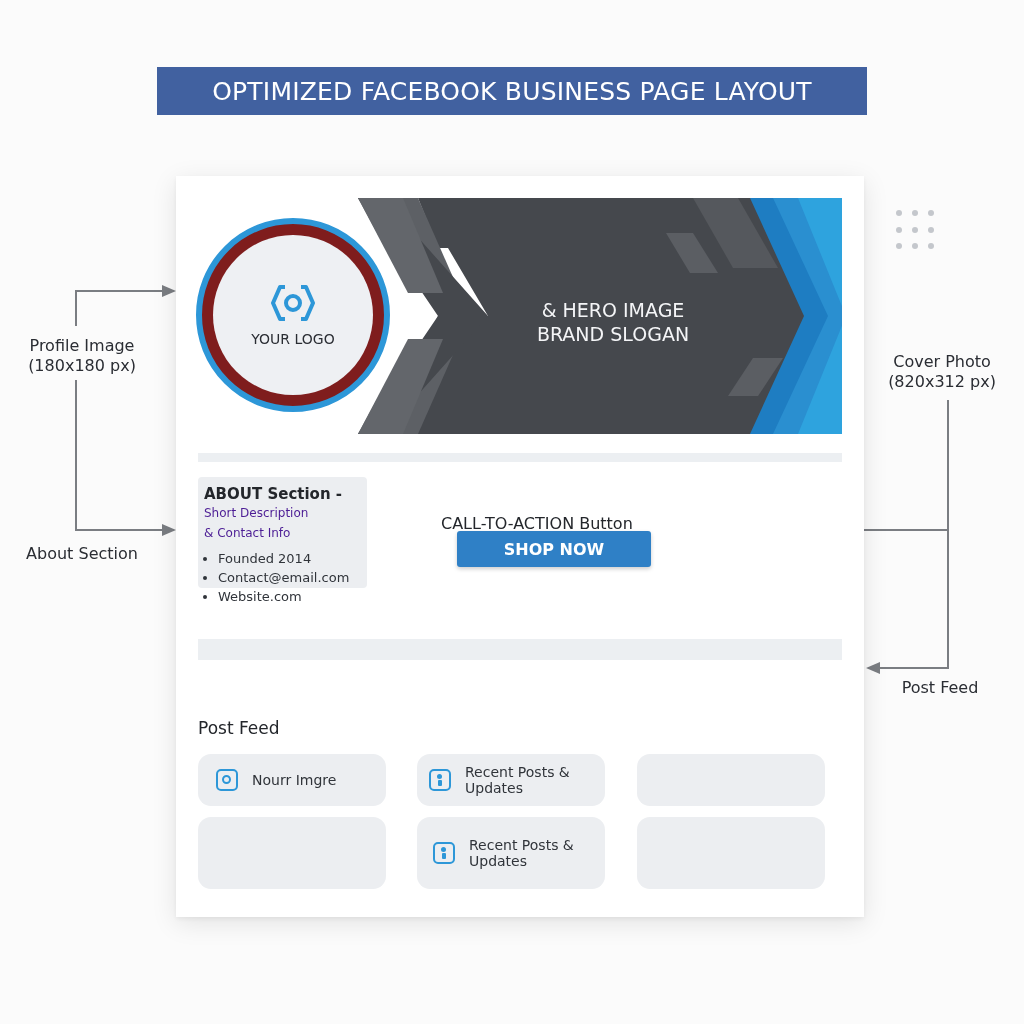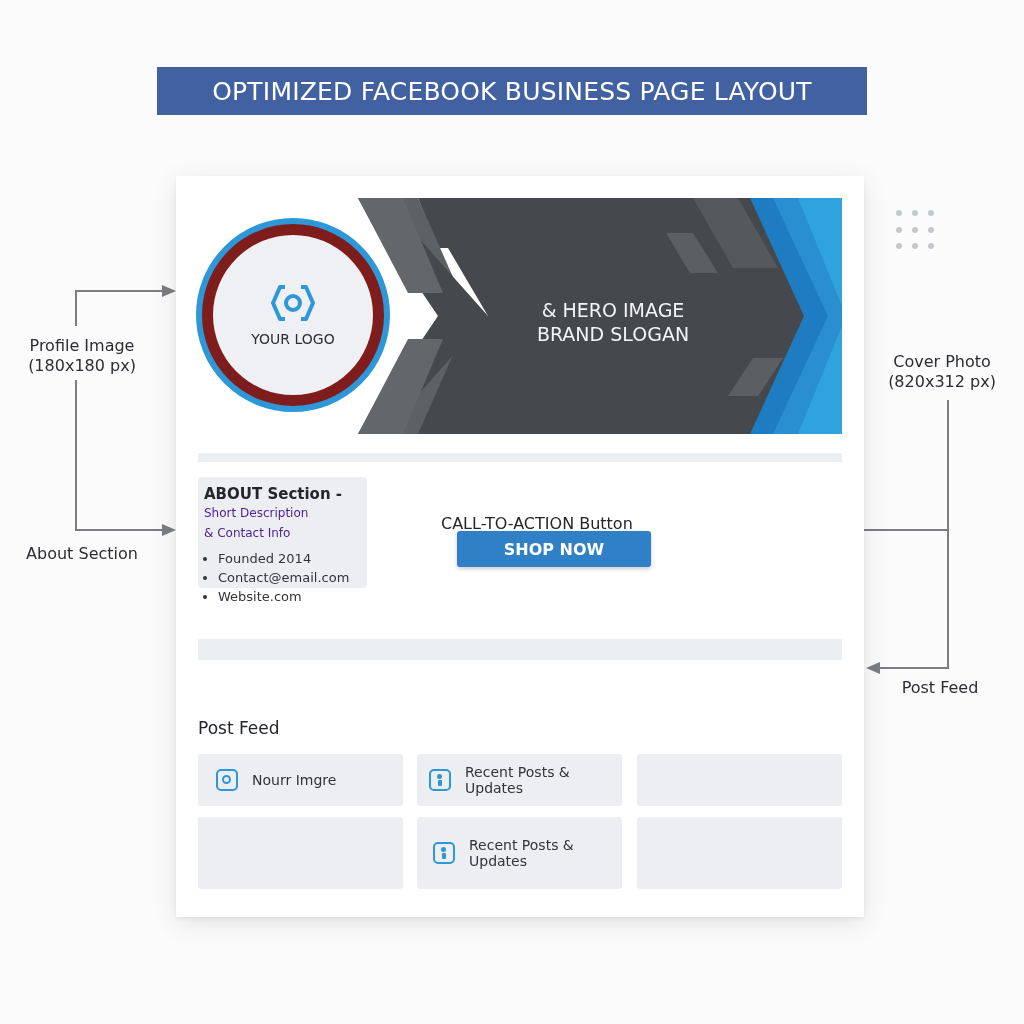--- a/index.html
+++ b/index.html
@@ -13,21 +13,21 @@
   .profile-inner{width:160px;height:160px;border-radius:50%;background:#eef0f3;display:flex;flex-direction:column;align-items:center;justify-content:center;}
   .logo-text{font-size:14px;color:#2a2d33;margin-top:8px;}
   .sep{position:absolute;left:22px;width:644px;background:#eceff2;}
   .about{position:absolute;left:22px;top:301px;width:169px;height:111px;background:#eceef1;border-radius:4px;padding:8px 6px;box-sizing:border-box;}
   .about-title{font-size:15px;font-weight:bold;color:#23262b;}
   .about-sub{font-size:12px;color:#4c1d95;line-height:20px;}
   .about ul{margin:6px 0 0 0;padding:0 0 0 14px;font-size:13px;line-height:19px;color:#30343a;}
   .cta-label{position:absolute;left:265px;top:338px;font-size:16px;color:#23262b;}
   .cta-btn{position:absolute;left:263px;top:355px;width:194px;height:36px;background:#2f80c6;color:#fff;border-radius:3px;display:flex;align-items:center;justify-content:center;font-weight:bold;font-size:16px;box-shadow:0 2px 4px rgba(0,0,0,0.2);margin-left:18px;}
   .feed-title{position:absolute;left:22px;top:542px;font-size:17px;color:#23262b;}
-  .tile{position:absolute;width:205px;background:#eceef1;border-radius:3px;display:flex;align-items:center;box-sizing:border-box;}
+  .tile{position:absolute;width:188px;background:#eceef1;border-radius:13px;display:flex;align-items:center;box-sizing:border-box;}
   .tile-text{font-size:14px;color:#30343a;}
   .ico{width:22px;height:22px;border:2.5px solid #2d97d8;border-radius:5px;box-sizing:border-box;position:relative;margin-right:14px;flex:none;}
   .ico-cam::after{content:"";position:absolute;left:4px;top:4px;width:9px;height:9px;border:2.5px solid #2d97d8;border-radius:50%;box-sizing:border-box;}
   .ico-info::before{content:"";position:absolute;left:6px;top:3px;width:5px;height:5px;background:#2d97d8;border-radius:50%;}
   .ico-info::after{content:"";position:absolute;left:6.5px;top:9px;width:4px;height:6px;background:#2d97d8;border-radius:1px;}
   .lbl{position:absolute;font-size:16px;color:#2a2d33;text-align:center;line-height:20px;}
   .dots{position:absolute;left:896px;top:210px;width:40px;height:40px;display:grid;grid-template-columns:repeat(3,6px);grid-gap:10px;}
   .dots span{width:6px;height:6px;background:#c4c7cc;border-radius:50%;}
   svg.conn{position:absolute;left:0;top:0;}
 </style>

